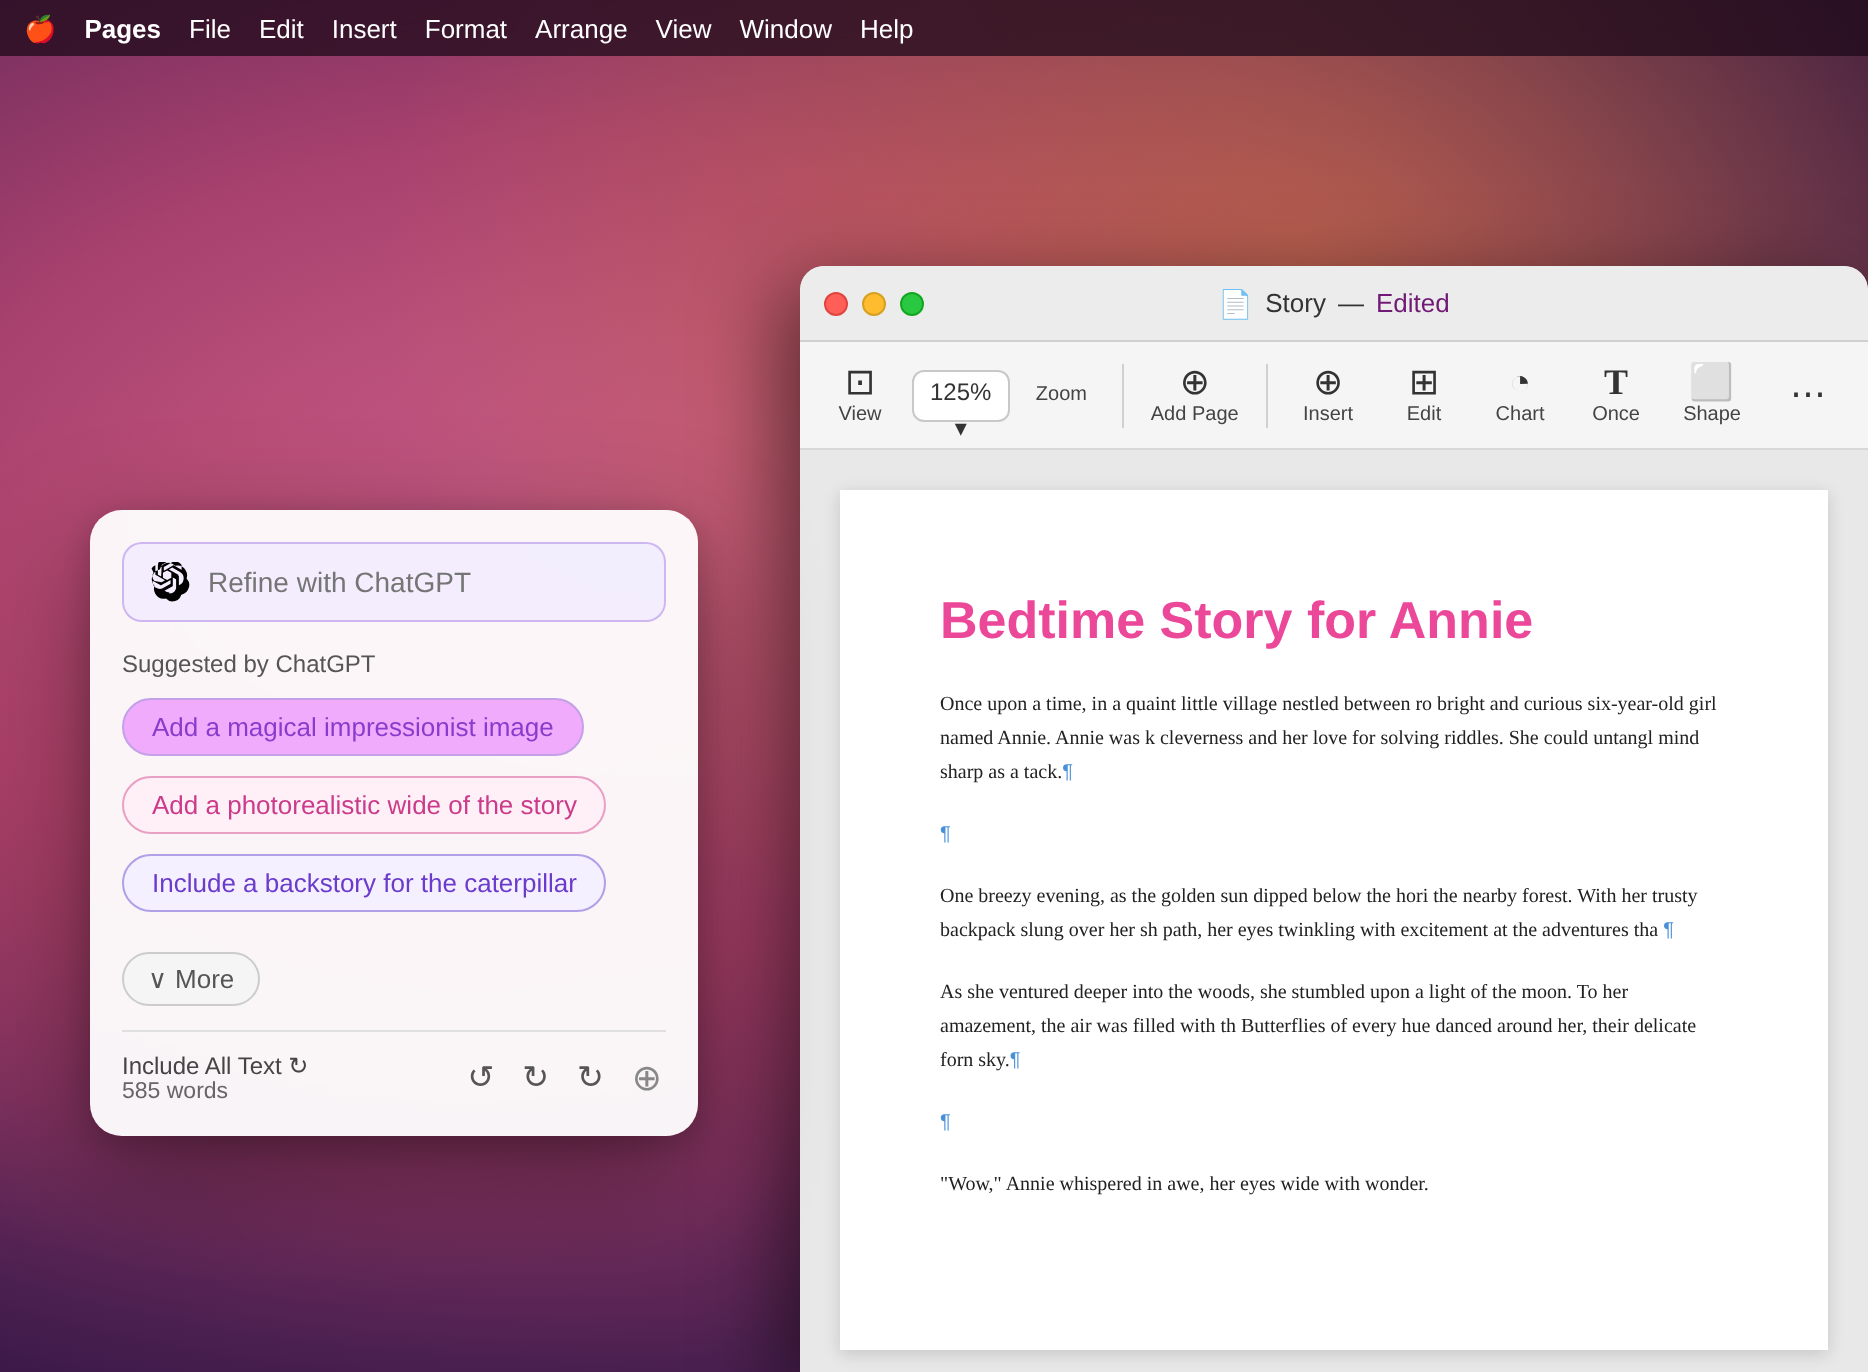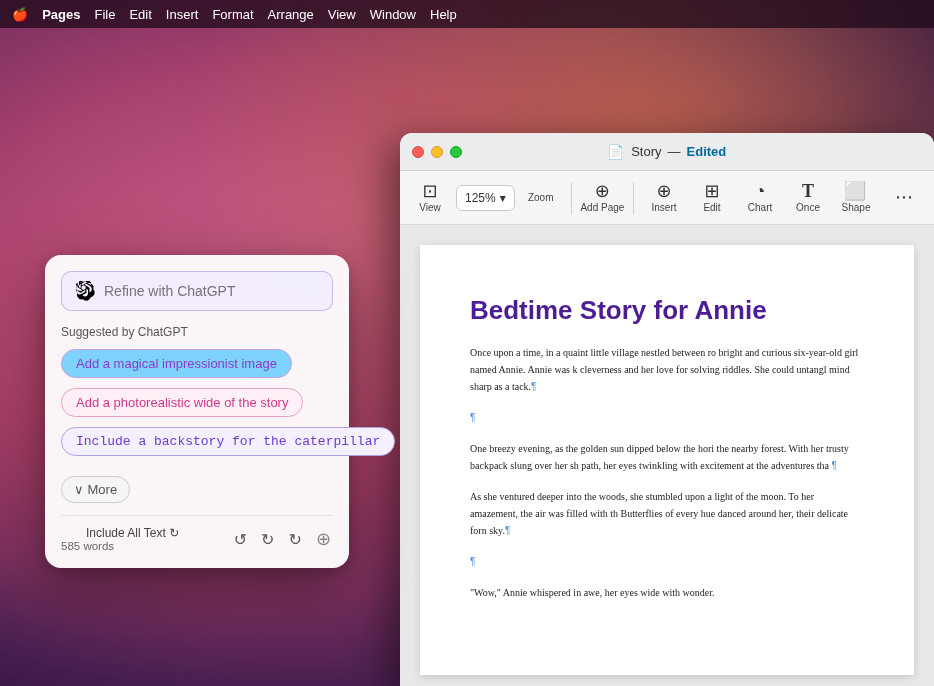--- a/index.html
+++ b/index.html
@@ -123,34 +123,33 @@
       font-weight: 500;
       border: 1.5px solid;
       cursor: pointer;
       margin-bottom: 8px;
       white-space: nowrap;
     }
 
     .suggestion-btn.purple {
       color: #8a3bcc;
       border-color: #c4a0e8;
-      background: #7dd3fc;
+      background: #f0abfc;
     }
 
     .suggestion-btn.pink {
       color: #cc3b8a;
       border-color: #e8a0c4;
       background: #fff0f8;
     }
 
     .suggestion-btn.blue-purple {
       color: #6b3bcc;
       border-color: #b0a0e8;
       background: #f4f0ff;
-      font-family: Liberation Mono, monospace;
     }
 
     .suggestions-list {
       display: flex;
       flex-direction: column;
       align-items: flex-start;
       gap: 2px;
       margin-bottom: 12px;
     }
 
@@ -185,21 +184,20 @@
     .panel-footer-left span {
       display: block;
     }
 
     .include-text {
       display: flex;
       align-items: flex-end;
       gap: 4px;
       font-size: 12px;
       color: #444;
-      margin-left: 25px;
     }
 
     .panel-footer-actions {
       display: flex;
       gap: 10px;
       align-items: center;
     }
 
     .footer-icon-btn {
       color: #555;
@@ -267,22 +265,22 @@
     .doc-icon {
       font-size: 14px;
       color: #e8821e;
     }
 
     .doc-title-text {
       font-weight: 500;
     }
 
     .doc-edited {
-      color: #0369a1;
-      font-weight: 700;
+      color: #701a75;
+      font-weight: 400;
     }
 
     
     .window-toolbar {
       height: 54px;
       background: #f5f5f5;
       border-bottom: 1px solid #d8d8d8;
       display: flex;
       align-items: center;
       padding: 0 8px;
@@ -325,20 +323,21 @@
       align-items: center;
       background: #fff;
       border: 1px solid #c8c8c8;
       border-radius: 6px;
       padding: 3px 8px;
       font-size: 12px;
       color: #333;
       cursor: pointer;
       gap: 4px;
       height: 26px;
+      flex-direction: column;
     }
 
     
     .document-content {
       flex: 1;
       background: #e8e8e8;
       padding: 20px;
       overflow-y: auto;
     }
 
@@ -346,21 +345,21 @@
       background: #fff;
       padding: 50px 50px 60px;
       min-height: 100%;
       box-shadow: 0 2px 8px rgba(0,0,0,0.15);
       font-family: Georgia, 'Times New Roman', serif;
     }
 
     .doc-main-title {
       font-size: 26px;
       font-weight: 700;
-      color: #4c1d95;
+      color: #ec4899;
       margin-bottom: 18px;
       font-family: -apple-system, BlinkMacSystemFont, 'SF Pro Display', sans-serif;
     }
 
     .doc-paragraph {
       font-size: 10px;
       line-height: 1.7;
       color: #222;
       margin-bottom: 14px;
     }

